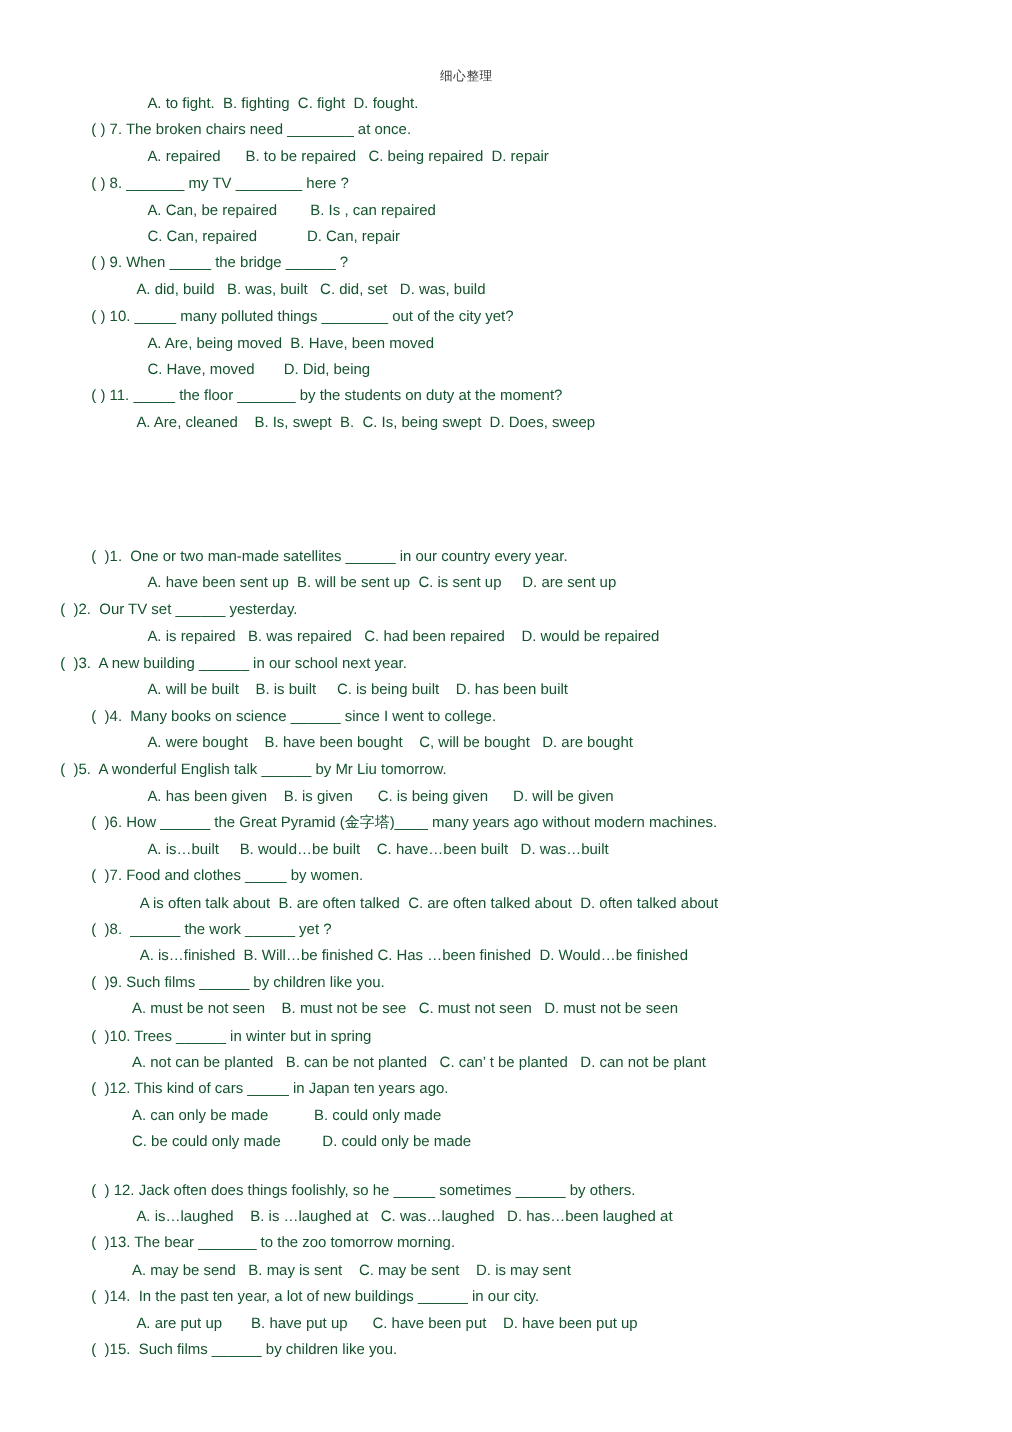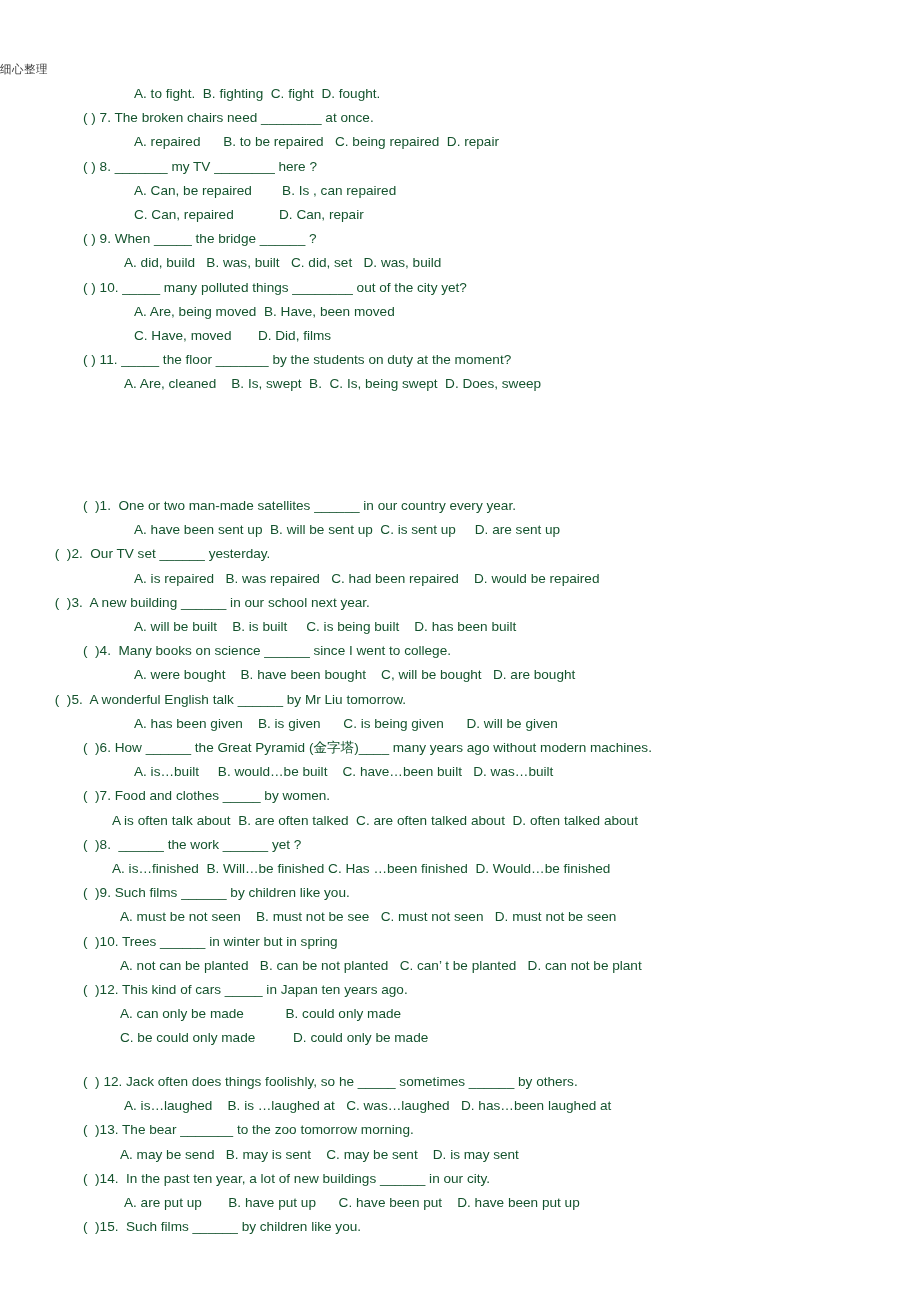--- a/index.html
+++ b/index.html
@@ -17,21 +17,21 @@
     height: 1302px;
     background: #ffffff;
     overflow: hidden;
     box-sizing: border-box;
   }
   .header {
     position: absolute;
     top: 62px;
     left: 0;
     width: 848px;
-    text-align: left;
+    text-align: center;
     font-size: 11.5px;
     color: #3a3a3a;
     letter-spacing: 0.5px;
   }
   .body-block {
     position: absolute;
     left: 0;
     width: 920px;
   }
   .line {
@@ -40,42 +40,42 @@
     white-space: pre;
     color: #14532d;
     font-weight: 400;
   }
   
   .q    { padding-left: 53px; margin-left: 30px; }
   .q2   { padding-left: 51px; }
   .opt  { padding-left: 134px; }
   .opt2 { padding-left: 120px; }
   .opt3 { padding-left: 124px; }
-  .opt4 { padding-left: 112px; }
+  .opt4 { padding-left: 112px; margin-left: 15px; }
 </style>
 </head>
 <body>
 
 <div class="page">
 
   <div class="header">细心整理</div>
 
   <div class="body-block" style="top: 82px;">
     <div id="sec1">
         <div class="line opt">A. to fight.  B. fighting  C. fight  D. fought.</div>
         <div class="line q">( ) 7. The broken chairs need ________ at once.</div>
         <div class="line opt">A. repaired      B. to be repaired   C. being repaired  D. repair</div>
         <div class="line q">( ) 8. _______ my TV ________ here ?</div>
         <div class="line opt">A. Can, be repaired        B. Is , can repaired</div>
         <div class="line opt">C. Can, repaired            D. Can, repair</div>
         <div class="line q">( ) 9. When _____ the bridge ______ ?</div>
         <div class="line opt3">A. did, build   B. was, built   C. did, set   D. was, build</div>
         <div class="line q">( ) 10. _____ many polluted things ________ out of the city yet?</div>
         <div class="line opt">A. Are, being moved  B. Have, been moved</div>
-        <div class="line opt">C. Have, moved       D. Did, films</div>
+        <div class="line opt">C. Have, moved       D. Did, being</div>
         <div class="line q">( ) 11. _____ the floor _______ by the students on duty at the moment?</div>
         <div class="line opt3">A. Are, cleaned    B. Is, swept  B.  C. Is, being swept  D. Does, sweep</div>
       </div>
   </div>
 
   <div class="body-block" style="top: 494px;">
     <div id="sec2">
         <div class="line q">(  )1.  One or two man-made satellites ______ in our country every year.</div>
         <div class="line opt">A. have been sent up  B. will be sent up  C. is sent up     D. are sent up</div>
         <div class="line q2"> (  )2.  Our TV set ______ yesterday.</div>

